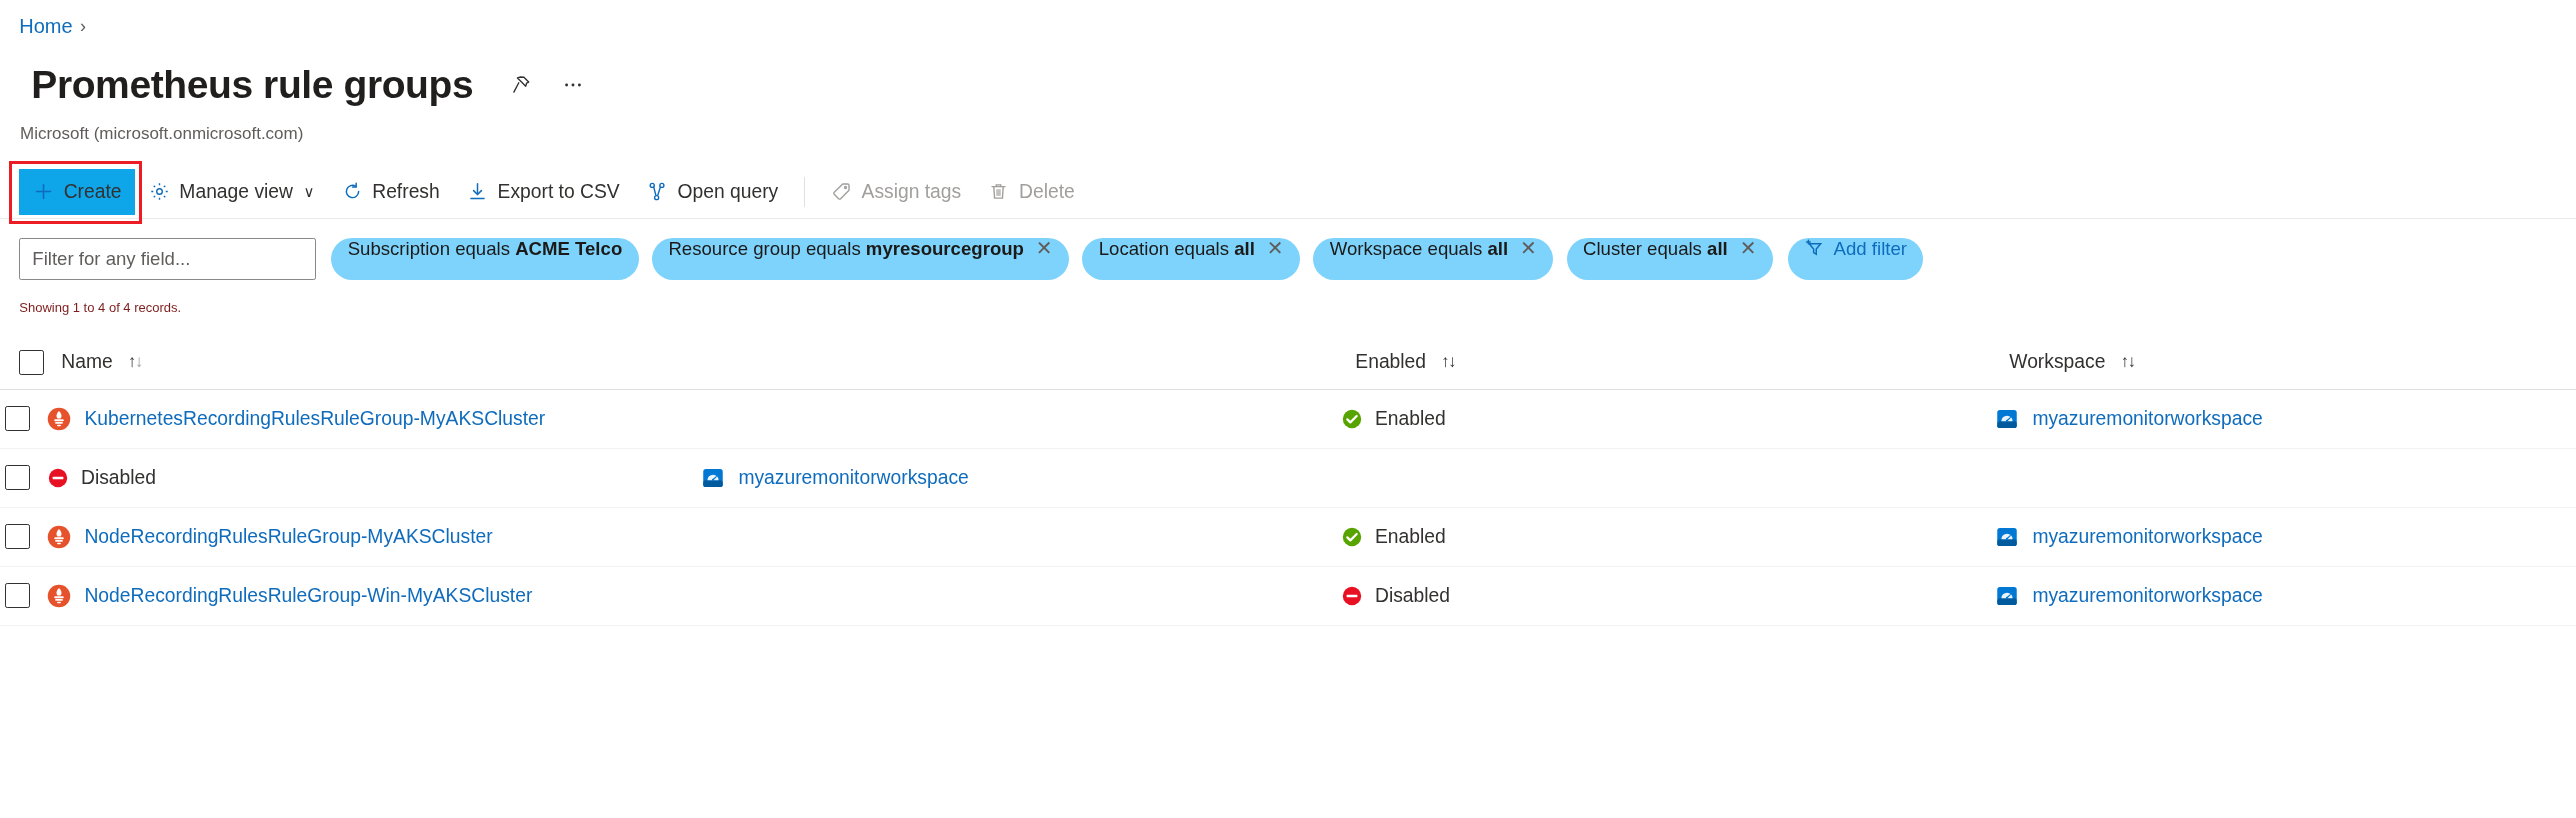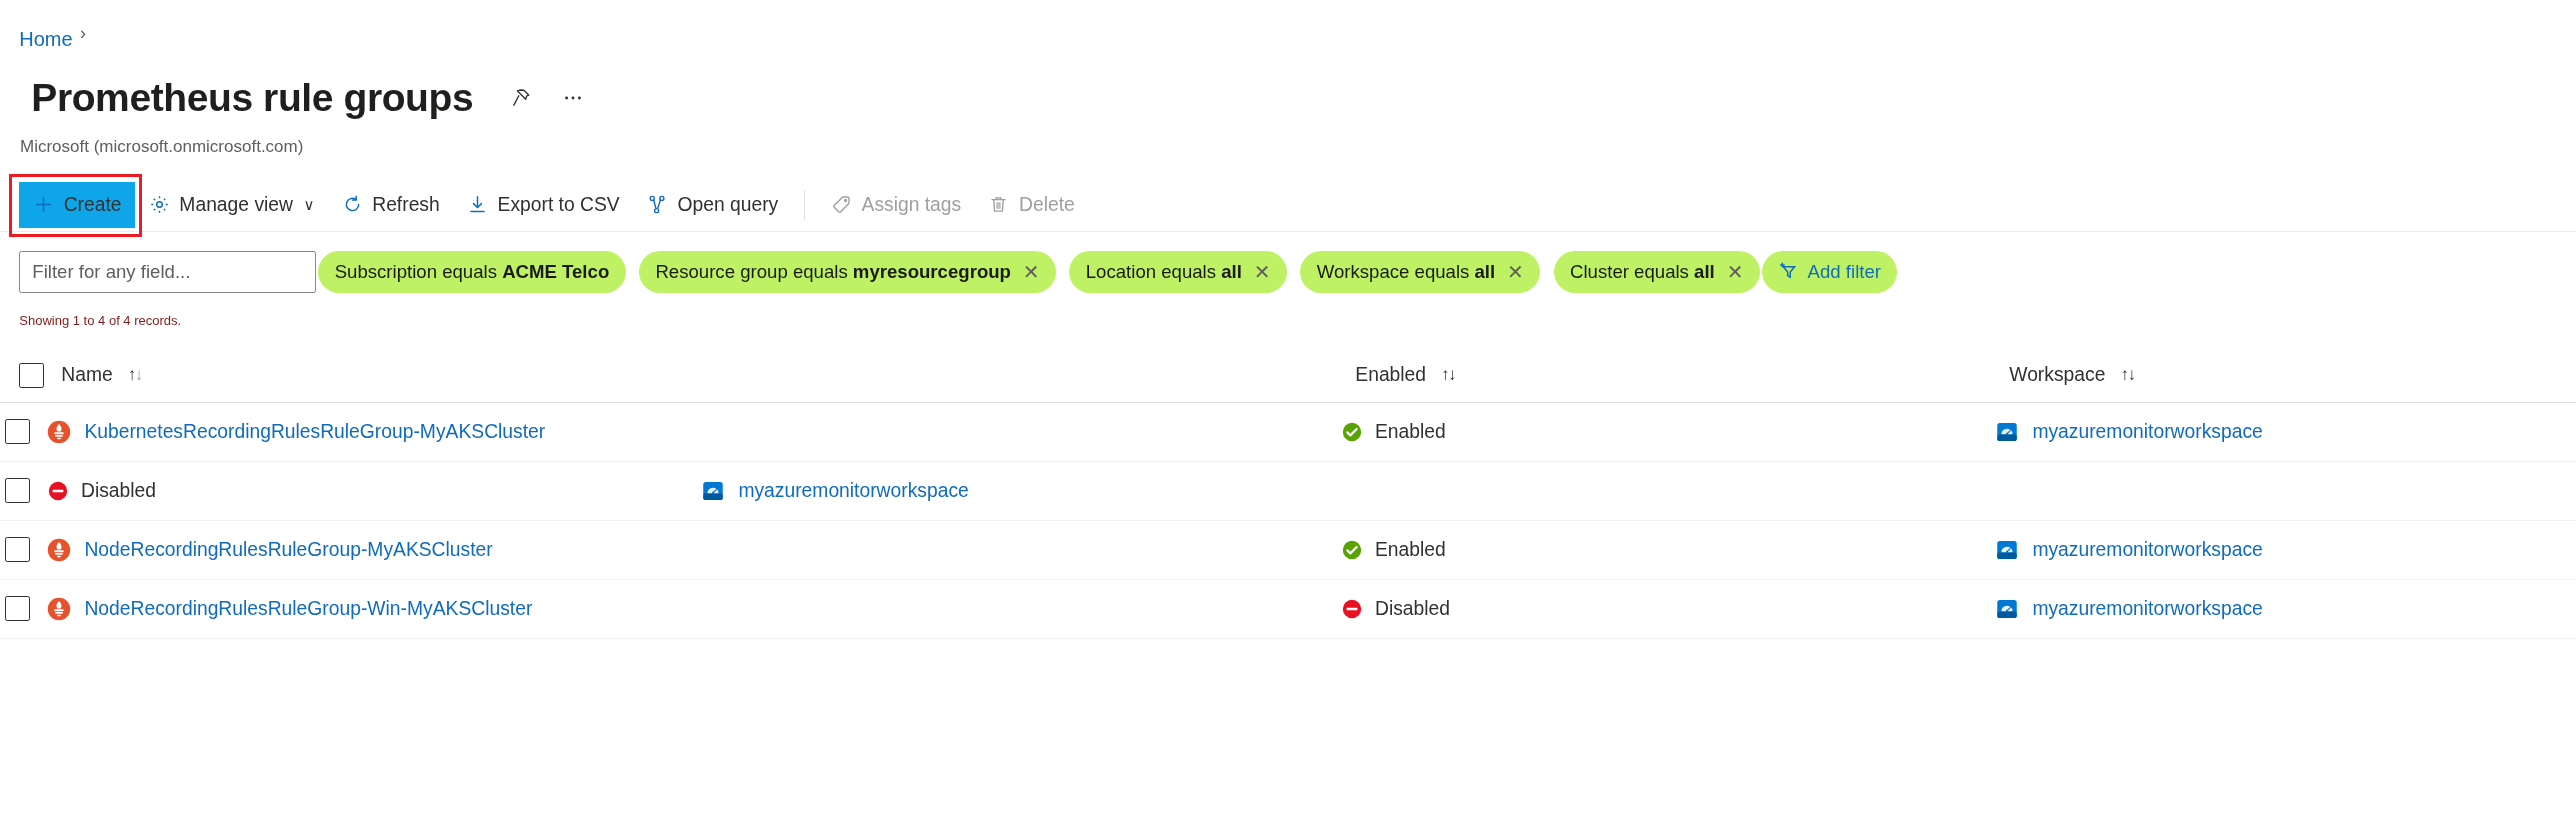--- a/index.html
+++ b/index.html
@@ -23,21 +23,20 @@
     display: flex;
     align-items: center;
     gap: 7.4px;
     font-size: 20px;
     line-height: 1;
   }
   .breadcrumb .crumb-link {
     color: #0f6cbd;
     text-decoration: none;
     cursor: pointer;
-    margin-top: 13px;
   }
   .breadcrumb .crumb-sep {
     color: #605e5c;
     font-size: 18px;
     font-weight: 300;
   }
 
   
   .title-row {
     display: flex;
@@ -118,44 +117,44 @@
     height: 30px;
     background: #e1dfdd;
     margin: 0 12px;
     flex: none;
   }
 
   
   .filterbar {
     display: flex;
     align-items: center;
-    gap: 2px;
+    gap: 15px;
     padding: 19.3px 0 0 19.3px;
   }
   .filter-input {
     width: 297px;
     height: 42px;
     border: 1.5px solid #8a8886;
     border-radius: 2.2px;
     padding: 0 12px;
     font-size: 18.6px;
     color: #323130;
     font-family: inherit;
     background: #fff;
     outline: none;
   }
   .filter-input::placeholder { color: #605e5c; }
   .pill {
     display: inline-flex;
-    align-items: center;
+    align-items: flex-start;
     gap: 10.4px;
     height: 42px;
     padding: 0 16.4px;
     border-radius: 21px;
-    background: #bef264;
+    background: #7dd3fc;
     font-size: 18.6px;
     color: #1b1a19;
     white-space: nowrap;
     cursor: pointer;
     border: none;
     font-family: inherit;
   }
   .pill .pv { font-weight: 700; }
   .pill .pill-x {
     font-size: 20px;

